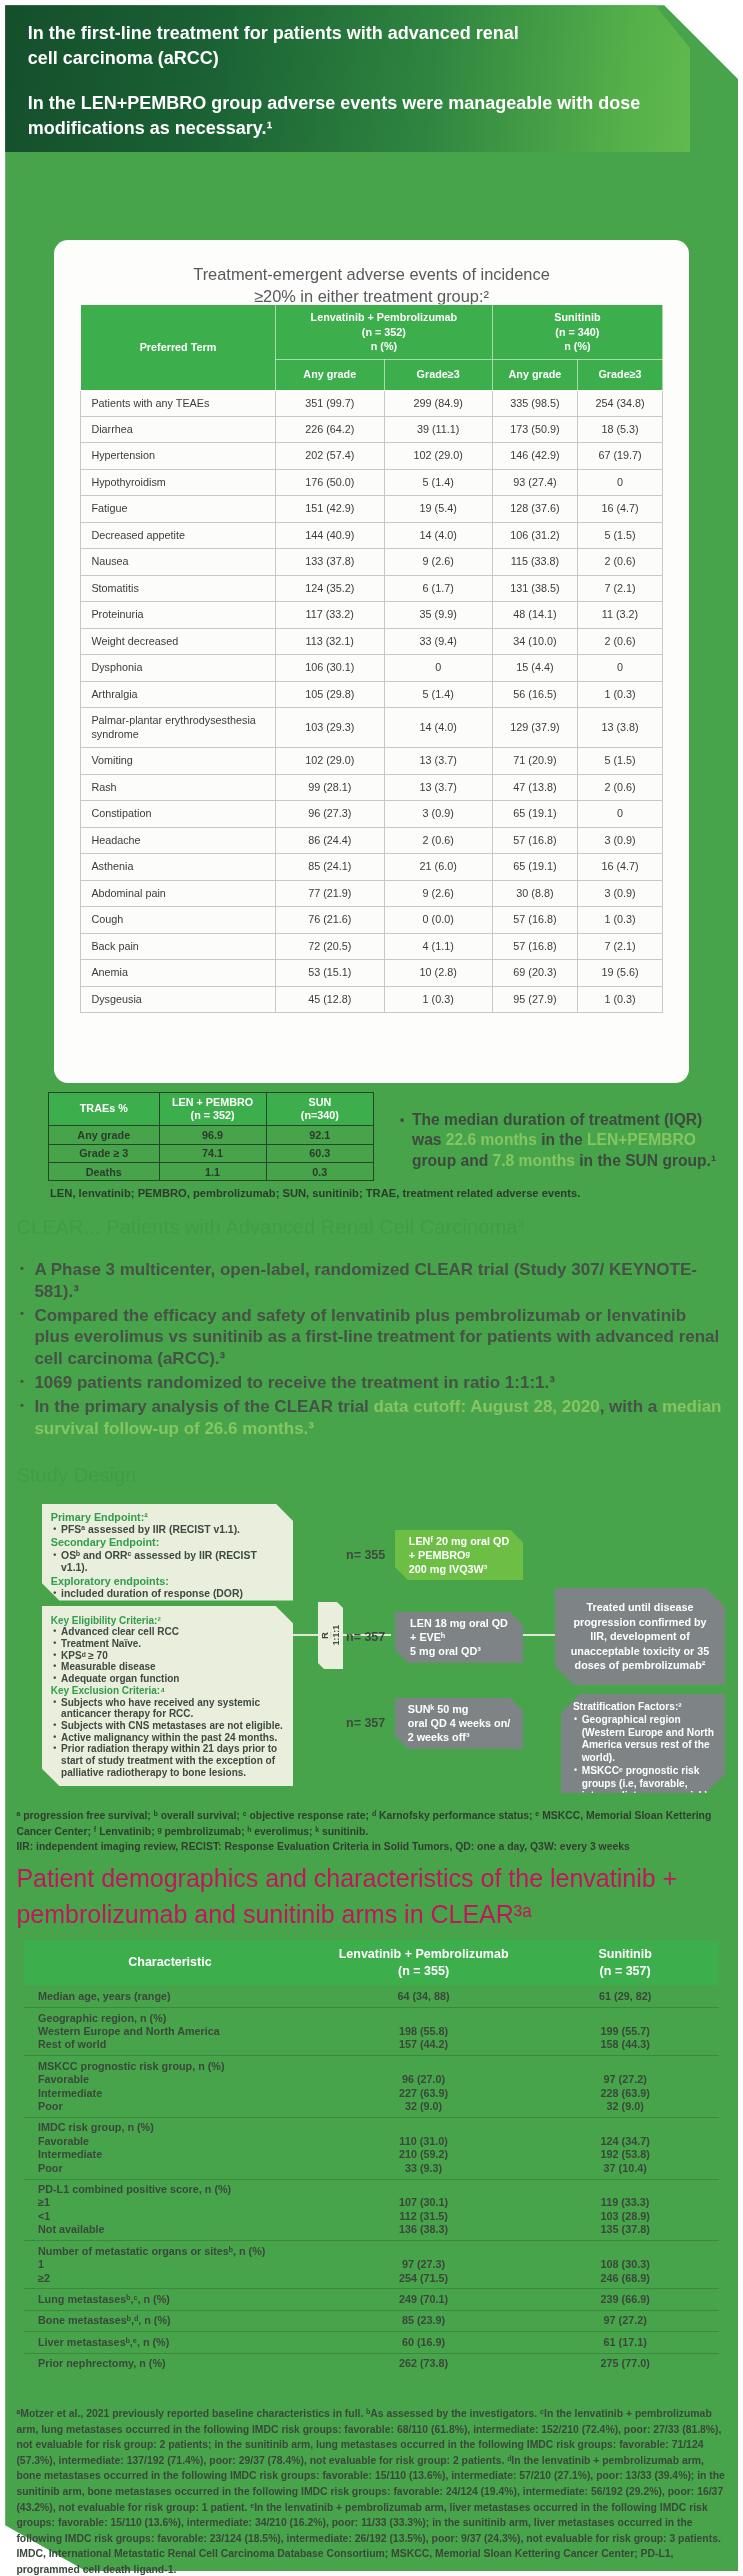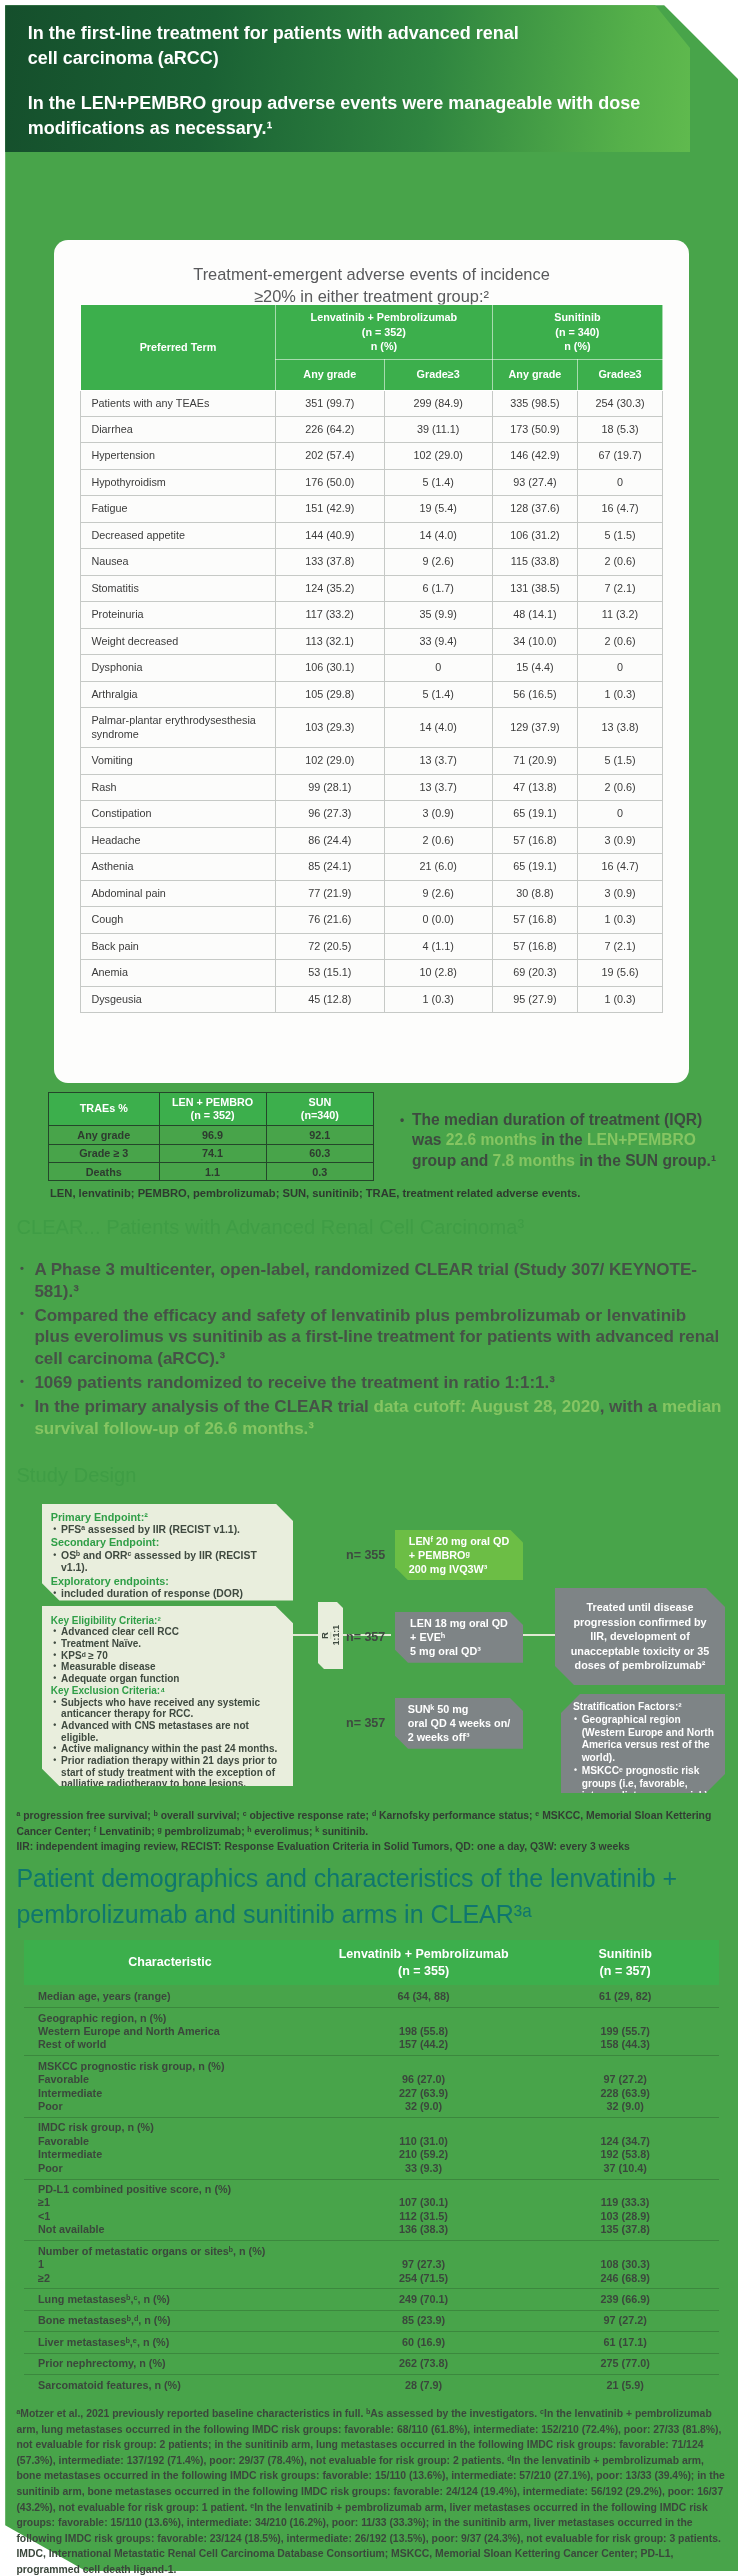--- a/index.html
+++ b/index.html
@@ -92,21 +92,21 @@
     clip-path:polygon(19px 0,100% 0,100% calc(100% - 19px),calc(100% - 19px) 100%,0 100%,0 19px);}
   .strat-box .sb-item{padding-left:8.7px;position:relative;}
   .strat-box .sb-item::before{content:"•";position:absolute;left:0.9px;top:0;font-size:8.7px;}
   .conn{position:absolute;height:1.7px;background:#dfe8d2;}
 
   
   .study-foot{left:16.4px;top:1808px;width:711px;font-size:10.4px;font-weight:700;color:#323d33;line-height:1.5;}
   .study-foot p{margin:0;}
 
   
-  .demo-h{left:16.4px;top:1860px;width:701px;font-size:25px;font-weight:500;color:#0f766e;line-height:1.45;}
+  .demo-h{left:16.4px;top:1860px;width:701px;font-size:25px;font-weight:500;color:#be185d;line-height:1.45;}
   .demo-table{left:24px;top:1940px;width:695px;}
   .dhead{display:grid;grid-template-columns:42% 31% 27%;background:#3caf4c;color:#fff;font-size:12.5px;
     font-weight:600;align-items:center;text-align:center;min-height:45px;line-height:1.3;}
   .dbody{margin-top:5.2px;}
   .drow{display:grid;grid-template-columns:42% 31% 27%;font-size:10.8px;font-weight:700;color:#3b473c;
     line-height:13.4px;}
   .drow .lbl{text-align:left;padding-left:14px;}
   .drow .val{text-align:center;}
   .drow.sep{border-top:0.9px solid rgba(27,63,31,.28);margin-top:3.5px;padding-top:3.5px;}
   .demo-foot{left:16.4px;top:2406px;width:711px;font-size:10.4px;font-weight:700;color:#3b473c;line-height:1.5;}
@@ -144,21 +144,21 @@
           <th>Grade≥3</th>
         </tr>
       </thead>
       <tbody>
 
           <tr>
             <td class="term">Patients with any TEAEs</td>
             <td>351 (99.7)</td>
             <td>299 (84.9)</td>
             <td>335 (98.5)</td>
-            <td>254 (30.3)</td>
+            <td>254 (34.8)</td>
           </tr>
 
           <tr>
             <td class="term">Diarrhea</td>
             <td>226 (64.2)</td>
             <td>39 (11.1)</td>
             <td>173 (50.9)</td>
             <td>18 (5.3)</td>
           </tr>
 
@@ -424,21 +424,21 @@
       <span class="ep ep-bullet">KPSᵈ ≥ 70</span>
 
       <span class="ep ep-bullet">Measurable disease</span>
 
       <span class="ep ep-bullet">Adequate organ function</span>
 
       <span class="ep ep-green">Key Exclusion Criteria:⁴</span>
 
       <span class="ep ep-bullet">Subjects who have received any systemic anticancer therapy for RCC.</span>
 
-      <span class="ep ep-bullet">Advanced with CNS metastases are not eligible.</span>
+      <span class="ep ep-bullet">Subjects with CNS metastases are not eligible.</span>
 
       <span class="ep ep-bullet">Active malignancy within the past 24 months.</span>
 
       <span class="ep ep-bullet">Prior radiation therapy within 21 days prior to start of study treatment with the exception of palliative radiotherapy to bone lesions.</span>
     </div>
 
   <div class="conn" style="left:293px;top:133px;width:25px;"></div>
   <div class="conn" style="left:343px;top:133px;width:48px;"></div>
   <div class="conn" style="left:521px;top:133px;width:35px;"></div>
 
@@ -632,25 +632,20 @@
         <div class="val">60 (16.9)</div>
         <div class="val">61 (17.1)</div>
       </div>
 
       <div class="drow sep">
         <div class="lbl">Prior nephrectomy, n (%)</div>
         <div class="val">262 (73.8)</div>
         <div class="val">275 (77.0)</div>
       </div>
 
-      <div class="drow sep">
-        <div class="lbl">Sarcomatoid features, n (%)</div>
-        <div class="val">28 (7.9)</div>
-        <div class="val">21 (5.9)</div>
-      </div>
     </div>
 </div>
 
 <div class="abs demo-foot">
   <p>ᵃMotzer et al., 2021 previously reported baseline characteristics in full. ᵇAs assessed by the investigators. ᶜIn the lenvatinib + pembrolizumab arm, lung metastases occurred in the following IMDC risk groups: favorable: 68/110 (61.8%), intermediate: 152/210 (72.4%), poor: 27/33 (81.8%), not evaluable for risk group: 2 patients; in the sunitinib arm, lung metastases occurred in the following IMDC risk groups: favorable: 71/124 (57.3%), intermediate: 137/192 (71.4%), poor: 29/37 (78.4%), not evaluable for risk group: 2 patients. ᵈIn the lenvatinib + pembrolizumab arm, bone metastases occurred in the following IMDC risk groups: favorable: 15/110 (13.6%), intermediate: 57/210 (27.1%), poor: 13/33 (39.4%); in the sunitinib arm, bone metastases occurred in the following IMDC risk groups: favorable: 24/124 (19.4%), intermediate: 56/192 (29.2%), poor: 16/37 (43.2%), not evaluable for risk group: 1 patient. ᵉIn the lenvatinib + pembrolizumab arm, liver metastases occurred in the following IMDC risk groups: favorable: 15/110 (13.6%), intermediate: 34/210 (16.2%), poor: 11/33 (33.3%); in the sunitinib arm, liver metastases occurred in the following IMDC risk groups: favorable: 23/124 (18.5%), intermediate: 26/192 (13.5%), poor: 9/37 (24.3%), not evaluable for risk group: 3 patients.</p>
   <p>IMDC, International Metastatic Renal Cell Carcinoma Database Consortium; MSKCC, Memorial Sloan Kettering Cancer Center; PD-L1, programmed cell death ligand-1.</p>
 </div>
 
 
 </body></html>

